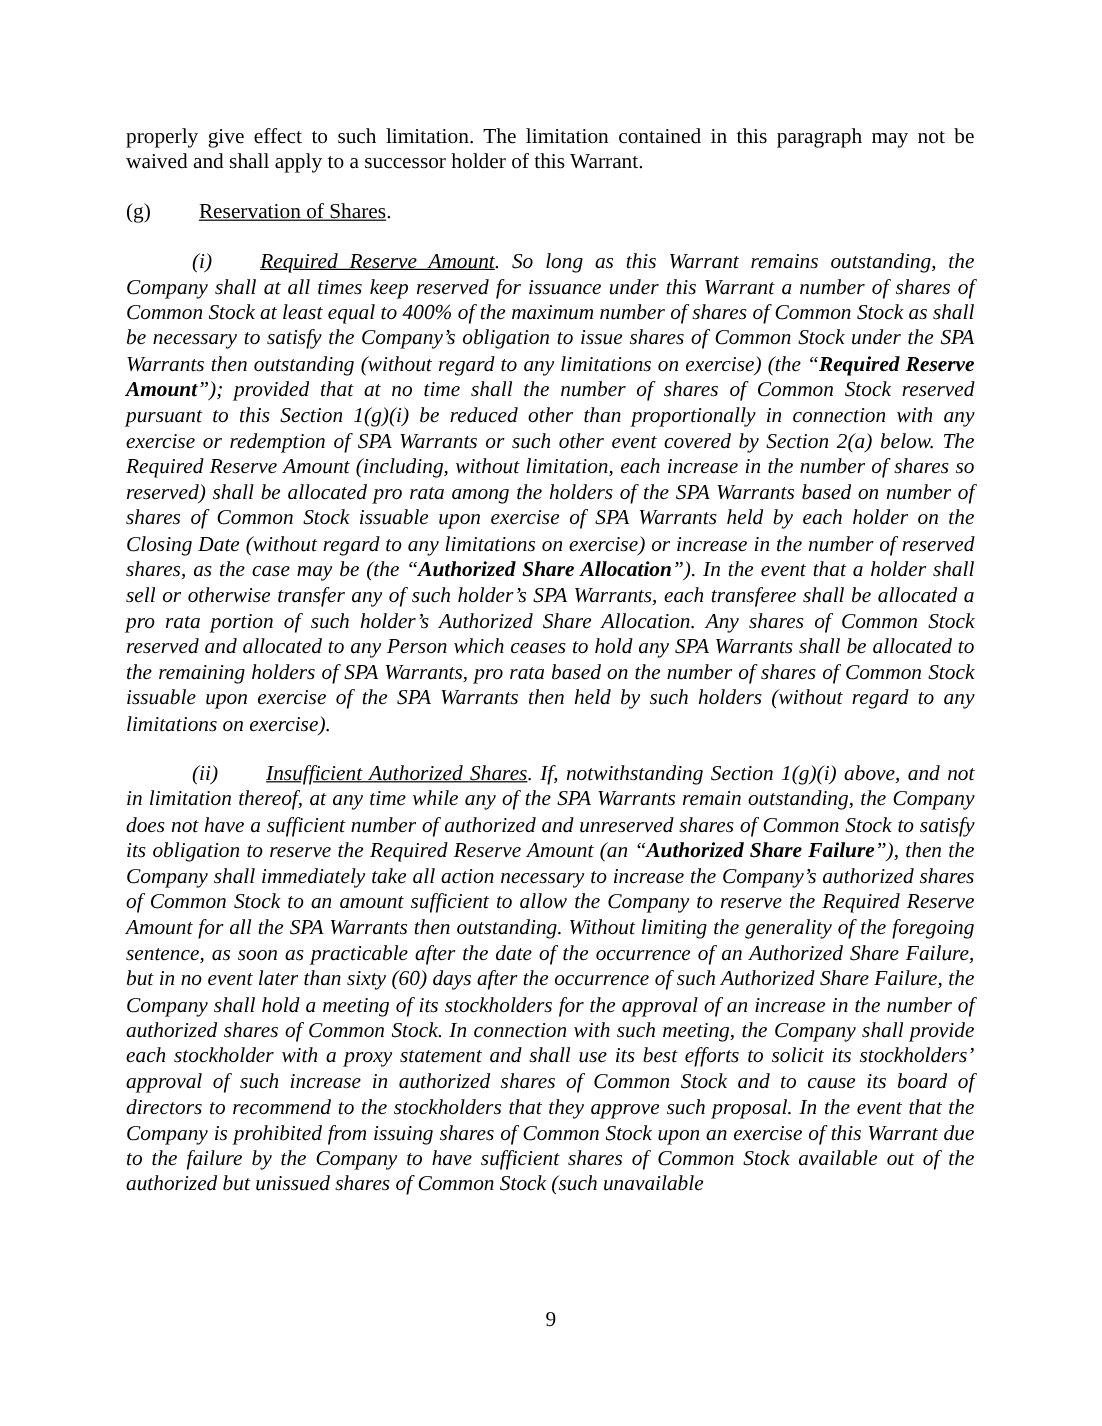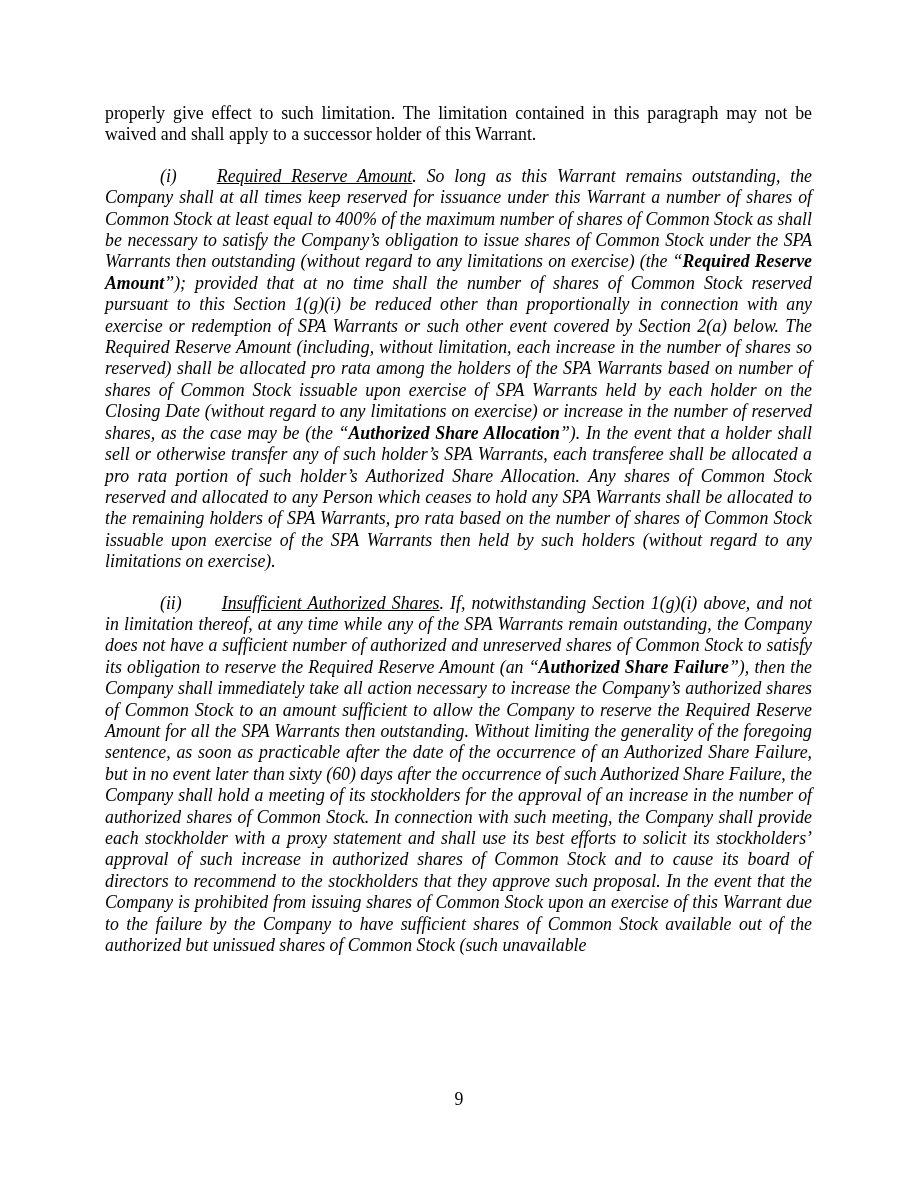--- a/index.html
+++ b/index.html
@@ -50,17 +50,18 @@
     width: 918px;
     text-align: center;
   }
 </style>
 </head>
 <body>
 
 <div class="page">
   <div class="content">
     <p class="para"><span class="seg-n">properly give effect to such limitation. The limitation contained in this paragraph may not be waived and shall apply to a successor holder of this Warrant.</span></p>
+    <p class="para hang"><span class="seg-n">(g)</span><span class="seg-tab"></span><span class="seg-u">Reservation of Shares</span><span class="seg-n">.</span></p>
     <p class="para hang first-indent"><span class="seg-n">(i)</span><span class="seg-tab"></span><span class="seg-u">Required Reserve Amount</span><span class="seg-n">. So long as this Warrant remains outstanding, the Company shall at all times keep reserved for issuance under this Warrant a number of shares of Common Stock at least equal to 400% of the maximum number of shares of Common Stock as shall be necessary to satisfy the Company’s obligation to issue shares of Common Stock under the SPA Warrants then outstanding (without regard to any limitations on exercise) (the “</span><span class="seg-b">Required Reserve Amount</span><span class="seg-n">”); provided that at no time shall the number of shares of Common Stock reserved pursuant to this Section 1(g)(i) be reduced other than proportionally in connection with any exercise or redemption of SPA Warrants or such other event covered by Section 2(a) below. The Required Reserve Amount (including, without limitation, each increase in the number of shares so reserved) shall be allocated pro rata among the holders of the SPA Warrants based on number of shares of Common Stock issuable upon exercise of SPA Warrants held by each holder on the Closing Date (without regard to any limitations on exercise) or increase in the number of reserved shares, as the case may be (the “</span><span class="seg-b">Authorized Share Allocation</span><span class="seg-n">”). In the event that a holder shall sell or otherwise transfer any of such holder’s SPA Warrants, each transferee shall be allocated a pro rata portion of such holder’s Authorized Share Allocation. Any shares of Common Stock reserved and allocated to any Person which ceases to hold any SPA Warrants shall be allocated to the remaining holders of SPA Warrants, pro rata based on the number of shares of Common Stock issuable upon exercise of the SPA Warrants then held by such holders (without regard to any limitations on exercise).</span></p>
     <p class="para hang first-indent"><span class="seg-n">(ii)</span><span class="seg-tab"></span><span class="seg-u">Insufficient Authorized Shares</span><span class="seg-n">. If, notwithstanding Section 1(g)(i) above, and not in limitation thereof, at any time while any of the SPA Warrants remain outstanding, the Company does not have a sufficient number of authorized and unreserved shares of Common Stock to satisfy its obligation to reserve the Required Reserve Amount (an “</span><span class="seg-b">Authorized Share Failure</span><span class="seg-n">”), then the Company shall immediately take all action necessary to increase the Company’s authorized shares of Common Stock to an amount sufficient to allow the Company to reserve the Required Reserve Amount for all the SPA Warrants then outstanding. Without limiting the generality of the foregoing sentence, as soon as practicable after the date of the occurrence of an Authorized Share Failure, but in no event later than sixty (60) days after the occurrence of such Authorized Share Failure, the Company shall hold a meeting of its stockholders for the approval of an increase in the number of authorized shares of Common Stock. In connection with such meeting, the Company shall provide each stockholder with a proxy statement and shall use its best efforts to solicit its stockholders’ approval of such increase in authorized shares of Common Stock and to cause its board of directors to recommend to the stockholders that they approve such proposal. In the event that the Company is prohibited from issuing shares of Common Stock upon an exercise of this Warrant due to the failure by the Company to have sufficient shares of Common Stock available out of the authorized but unissued shares of Common Stock (such unavailable</span></p>
   </div>
   <div class="page-number">9</div>
 </div>
 
 </body></html>

